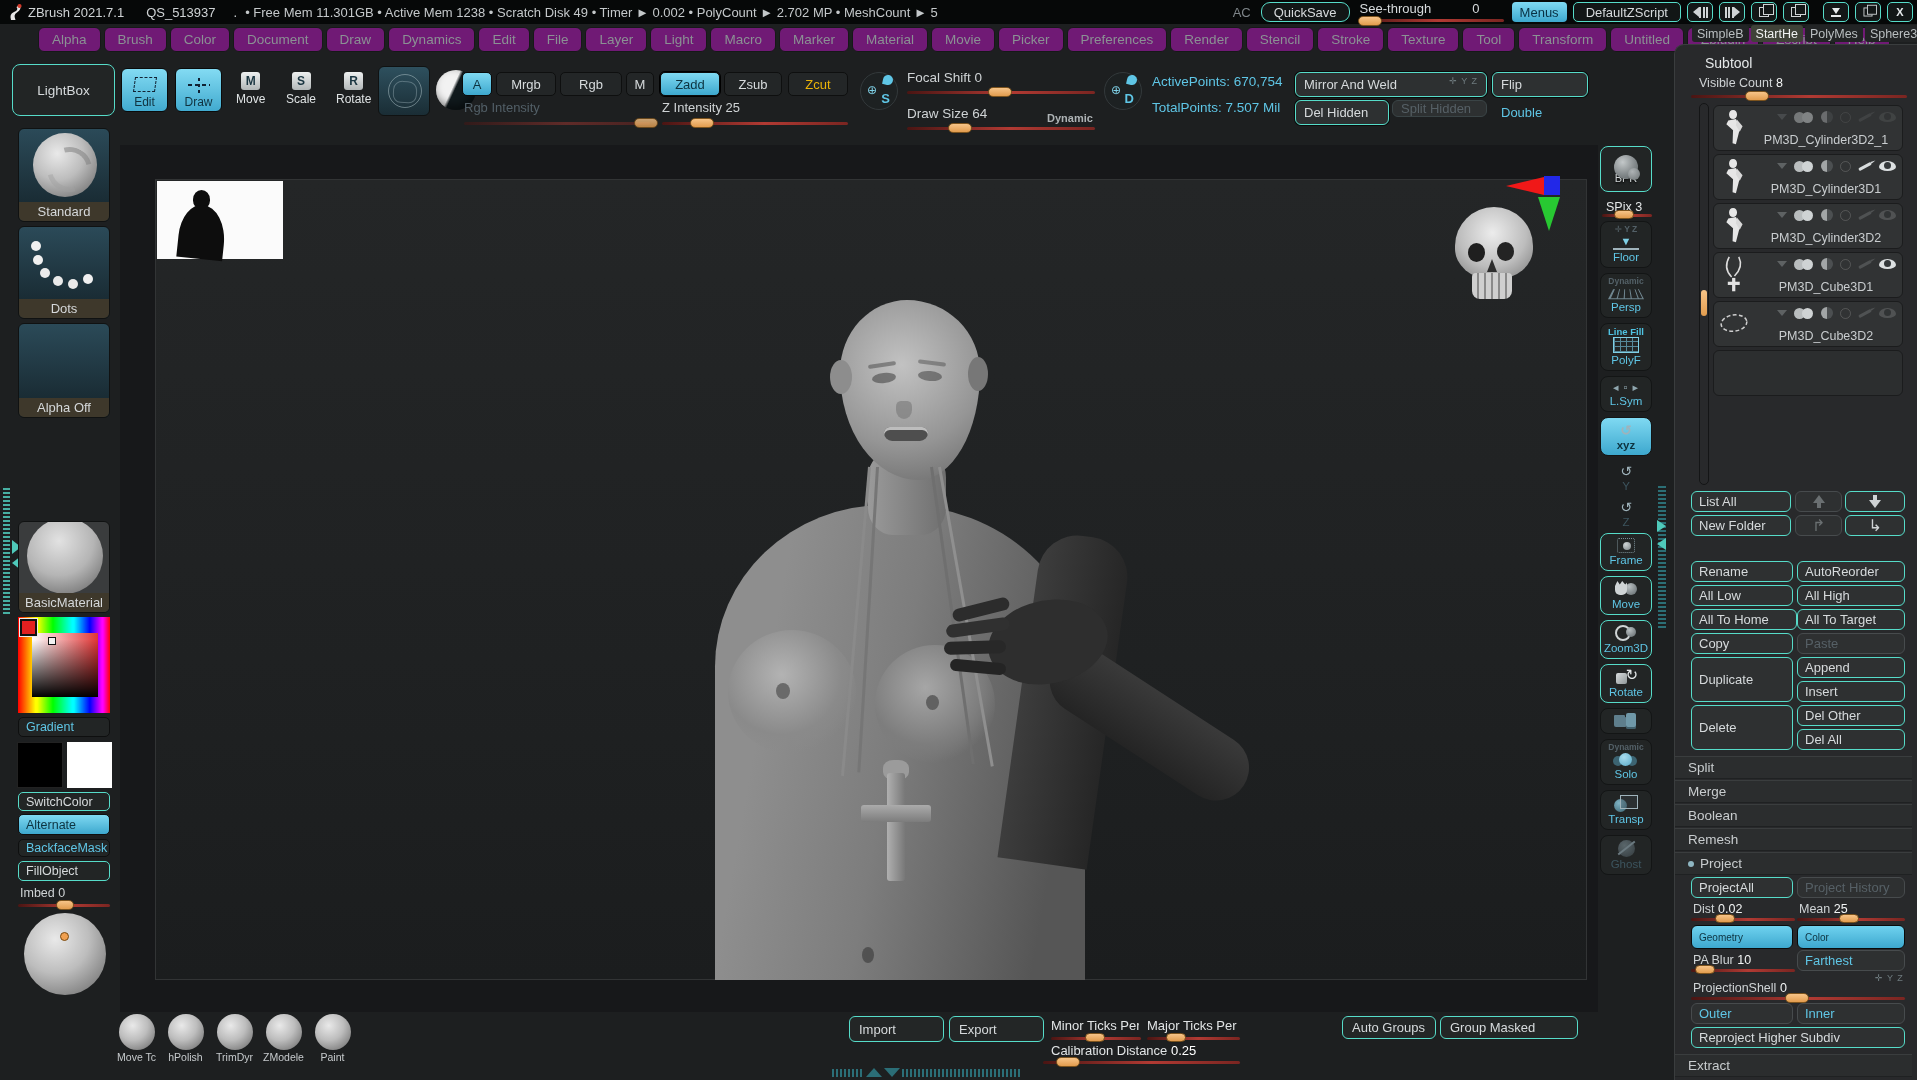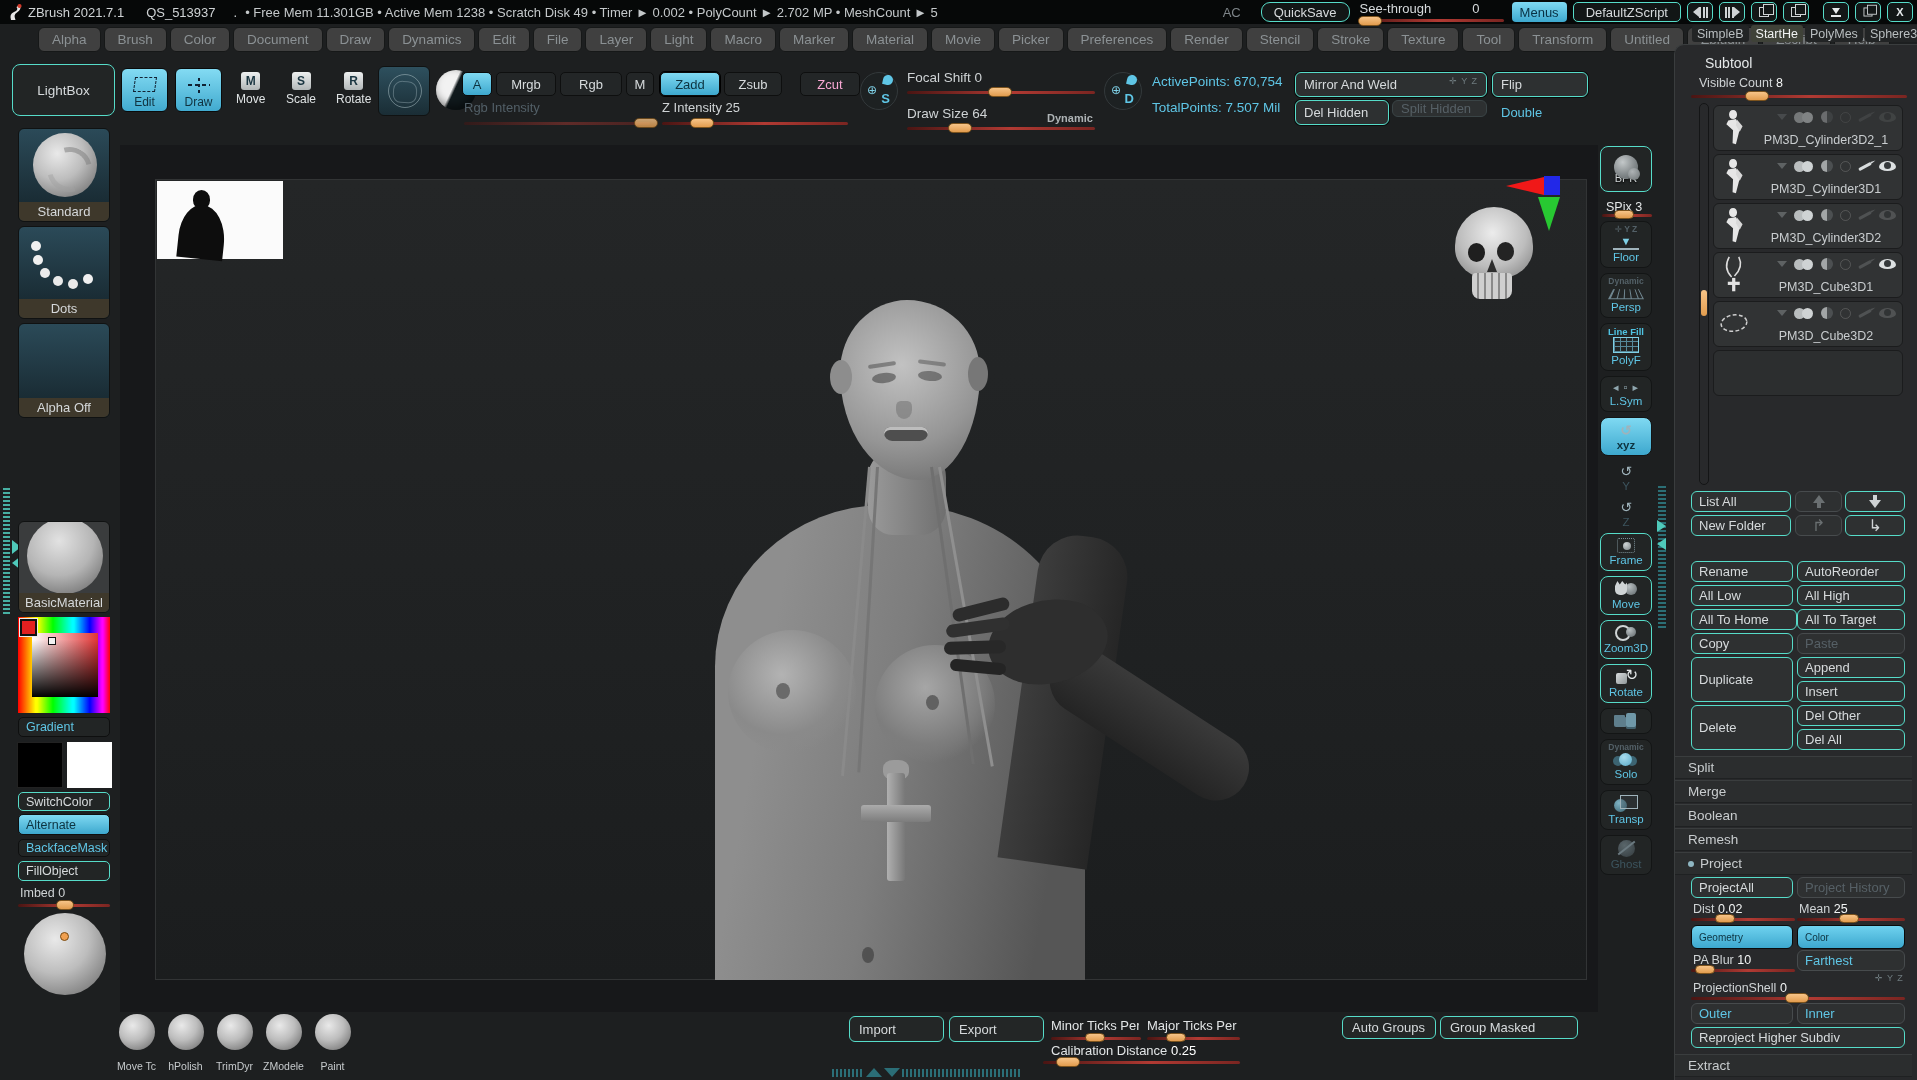--- a/index.html
+++ b/index.html
@@ -20,56 +20,56 @@
     background:linear-gradient(180deg,#f7c488,#e29c4e); border:1px solid #7c531d; }
   .dots-v { background:repeating-linear-gradient(0deg,#4fc9ba 0 2px,transparent 2px 4px); opacity:.85; }
   .dots-h { background:repeating-linear-gradient(90deg,#2b6e77 0 2px,transparent 2px 4px); }
   .tri { width:0; height:0; }
 
   
   .titlebar { left:0; top:0; width:1917px; height:24px; background:#060808; display:flex; align-items:center; font-size:13px; color:#cfd3d5; }
   .tb-text { margin-left:8px; white-space:nowrap; }
   .tb-doc { margin-left:22px; } .tb-dot{ margin-left:18px;} .tb-stats { margin-left:8px; color:#c4c8ca; }
   .tb-right { position:absolute; right:4px; top:1px; display:flex; align-items:center; gap:6px; }
-  .tb-ac { color:#7d8488; margin-right:14px; }
+  .tb-ac { color:#7d8488; margin-right:4px; }
   .pill { height:20px; border-radius:9px; border:1.5px solid #56dcc9; background:#121616; display:flex; align-items:center; padding:0 12px; font-size:13px; color:#d6dadc; }
   .menus-btn { height:20px; border-radius:4px; background:linear-gradient(180deg,#7fd9f2,#3da8ce); color:#083043; display:flex; align-items:center; padding:0 8px; font-size:13px; }
   .see { position:relative; width:150px; height:22px; font-size:13px; color:#d6dadc; }
   .winbtn { width:26px; height:20px; border:1.5px solid #56dcc9; border-radius:5px; background:#131717; display:flex; align-items:center; justify-content:center; color:#e6eaec; font-size:11px; font-weight:bold; }
   .bars3 { width:9px; height:11px; background:repeating-linear-gradient(90deg,#cfd3d5 0 2px,transparent 2px 3.5px); }
   .tri-l { border-top:5px solid transparent; border-bottom:5px solid transparent; border-right:6px solid #cfd3d5; }
   .tri-r { border-top:5px solid transparent; border-bottom:5px solid transparent; border-left:6px solid #cfd3d5; }
   .sq2 { width:10px; height:10px; border:1.5px solid #cfd3d5; position:relative; }
   .sq2::after { content:""; position:absolute; left:3px; top:-4px; width:9px; height:9px; border:1.5px solid #cfd3d5; background:#131717; }
   .minico { width:10px; height:9px; border-bottom:2px solid #e6eaec; display:flex; justify-content:center; }
   .minico::before { content:""; border-left:4px solid transparent; border-right:4px solid transparent; border-top:6px solid #e6eaec; }
 
   
   .menubar { left:38px; top:27px; display:flex; gap:3px; }
-  .menu-item { height:25px; padding:0 13px; background:#404040; border:1px solid #161818; border-radius:6px; display:flex; align-items:center; font-size:13.5px; color:#8b9194; }
+  .menu-item { height:25px; padding:0 13px; background:#701a75; border:1px solid #161818; border-radius:6px; display:flex; align-items:center; font-size:13.5px; color:#8b9194; }
   .tooltabs { left:1692px; top:25px; display:flex; gap:2px; }
   .tooltab { height:17px; padding:0 5px; font-size:12.5px; color:#b9bec0; background:#222425; border-radius:3px; display:flex; align-items:center; }
   .tooltab.active { background:#3f4238; color:#f0f2f2; }
 
   
   .lightbox-btn { left:12px; top:64px; width:103px; height:52px; border:1.5px solid #56dcc9; border-radius:8px; background:#222525; display:flex; align-items:center; justify-content:center; font-size:13.5px; color:#d6dadc; }
   .lb-bar { left:141px; top:156px; width:153px; height:7px; border-top:2px solid #39c2de; border-bottom:2px solid #39c2de; }
   .modebtn { width:47px; height:44px; border-radius:6px; background:linear-gradient(180deg,#83dbf3,#41aacf); border:1px solid #0a0b0b; display:flex; flex-direction:column; align-items:center; justify-content:flex-end; padding-bottom:2px; font-size:12px; color:#10323f; }
   .editico { width:22px; height:15px; border:1.6px dashed #123; margin-bottom:3px; transform:skewX(-8deg); }
   .drawico { position:relative; width:22px; height:16px; margin-bottom:2px; }
   .drawico::before { content:""; position:absolute; left:0; top:7px; width:22px; height:2px; background:repeating-linear-gradient(90deg,#123 0 4px,transparent 4px 7px); }
   .drawico::after { content:""; position:absolute; left:10px; top:0; width:2px; height:16px; background:repeating-linear-gradient(0deg,#123 0 3px,transparent 3px 6px); }
   .msr { display:flex; flex-direction:column; align-items:center; font-size:12px; color:#dfe3e4; gap:2px; }
   .msr .lt { width:19px; height:18px; border-radius:3px; background:linear-gradient(180deg,#eef0f0,#b2b7b8); color:#1b3642; font-weight:bold; font-size:12px; display:flex; align-items:center; justify-content:center; position:relative; }
   .msr .lt::before { content:""; position:absolute; left:-6px; top:6px; width:14px; height:14px; background:#8e9597; z-index:-1; border-radius:2px; }
   .prevtile { border-radius:6px; border:1px solid #101212; }
   .paintbtn { position:absolute; height:24px; border-radius:5px; display:flex; align-items:center; justify-content:center; font-size:13px; }
   .pb-dark { background:#232627; border:1px solid #0e0f0f; color:#d6dadc; }
   .pb-cyan { background:linear-gradient(180deg,#7fd9f2,#3da8ce); border:1px solid #0a0b0b; color:#0d3340; }
-  .pb-dim { color:#f9a8d4;margin-left:12px; }
+  .pb-dim { color:#eab308; }
   .badge-circle { position:absolute; width:38px; height:38px; border-radius:50%; background:#1d2122; border:1px solid #33393b; color:#5fc6e6; display:flex; align-items:center; justify-content:center; font-size:13px; font-weight:bold; }
   .badge-circle::before { content:"⊕"; position:absolute; left:6px; top:10px; font-size:12px; color:#7fd0e6; font-weight:normal; }
   .badge-circle i { position:absolute; right:4px; top:2px; width:10px; height:10px; border-radius:50% 50% 50% 0; background:#5fc6e6; transform:rotate(12deg); }
   .badge-circle b { position:absolute; right:7px; bottom:3px; }
   .pointslbl { position:absolute; font-size:13.5px; color:#5fc6e6; white-space:nowrap; }
   .geo-mini { position:absolute; right:8px; top:3px; font-size:9px; color:#6e7a7e; letter-spacing:1px; }
 
   
   .tile { position:absolute; left:18px; width:92px; border-radius:6px; border:1px solid #101212; background:linear-gradient(180deg,#2b4a58,#15242b); overflow:hidden; }
   .tile .lbl { position:absolute; left:0; right:0; bottom:0; height:19px; background:#3e382b; color:#d5d8da; font-size:13px; display:flex; align-items:center; justify-content:center; }
@@ -163,21 +163,21 @@
   .rp-slider-lbl b { color:#f2f4f4; font-weight:normal; }
   .arrow-dn, .arrow-up { position:relative; width:12px; height:13px; }
   .arrow-dn::before { content:""; position:absolute; left:4px; top:0; width:4px; height:6px; background:#cfd3d5; }
   .arrow-dn::after { content:""; position:absolute; left:0; top:5px; border-left:6px solid transparent; border-right:6px solid transparent; border-top:8px solid #cfd3d5; }
   .arrow-up::before { content:""; position:absolute; left:4px; bottom:0; width:4px; height:6px; background:#6a6f71; }
   .arrow-up::after { content:""; position:absolute; left:0; bottom:5px; border-left:6px solid transparent; border-right:6px solid transparent; border-bottom:8px solid #6a6f71; }
   .curve-arrow { font-size:16px; line-height:14px; color:#cfd3d5; }
   .curve-arrow.dim2 { color:#6a6f71; }
 
   
-  .bbrush { display:flex; flex-direction:column; align-items:center; gap:10px; width:49px; }
+  .bbrush { display:flex; flex-direction:column; align-items:center; gap:1px; width:49px; }
   .bbrush .lbl { font-size:10.5px; color:#c6cacc; white-space:nowrap; }
   .bottombar-btn { position:absolute; height:26px; border-radius:6px; border:1.5px solid #56dcc9; background:#232626; color:#d6dadc; font-size:13px; display:flex; align-items:center; padding:0 9px; }
   .bb-lbl { position:absolute; font-size:13px; color:#e2e5e6; white-space:nowrap; }
 </style>
 </head>
 <body>
 
 <div id="app">
 
   <div class="abs titlebar">

